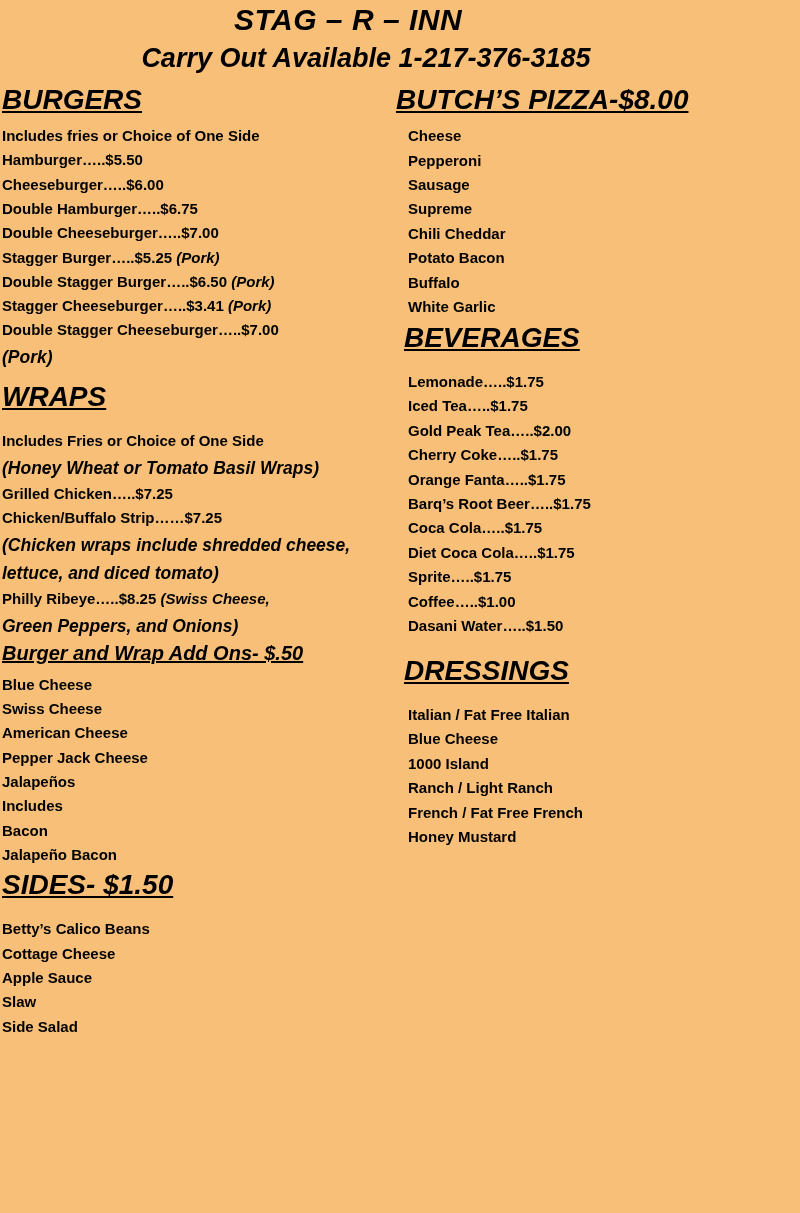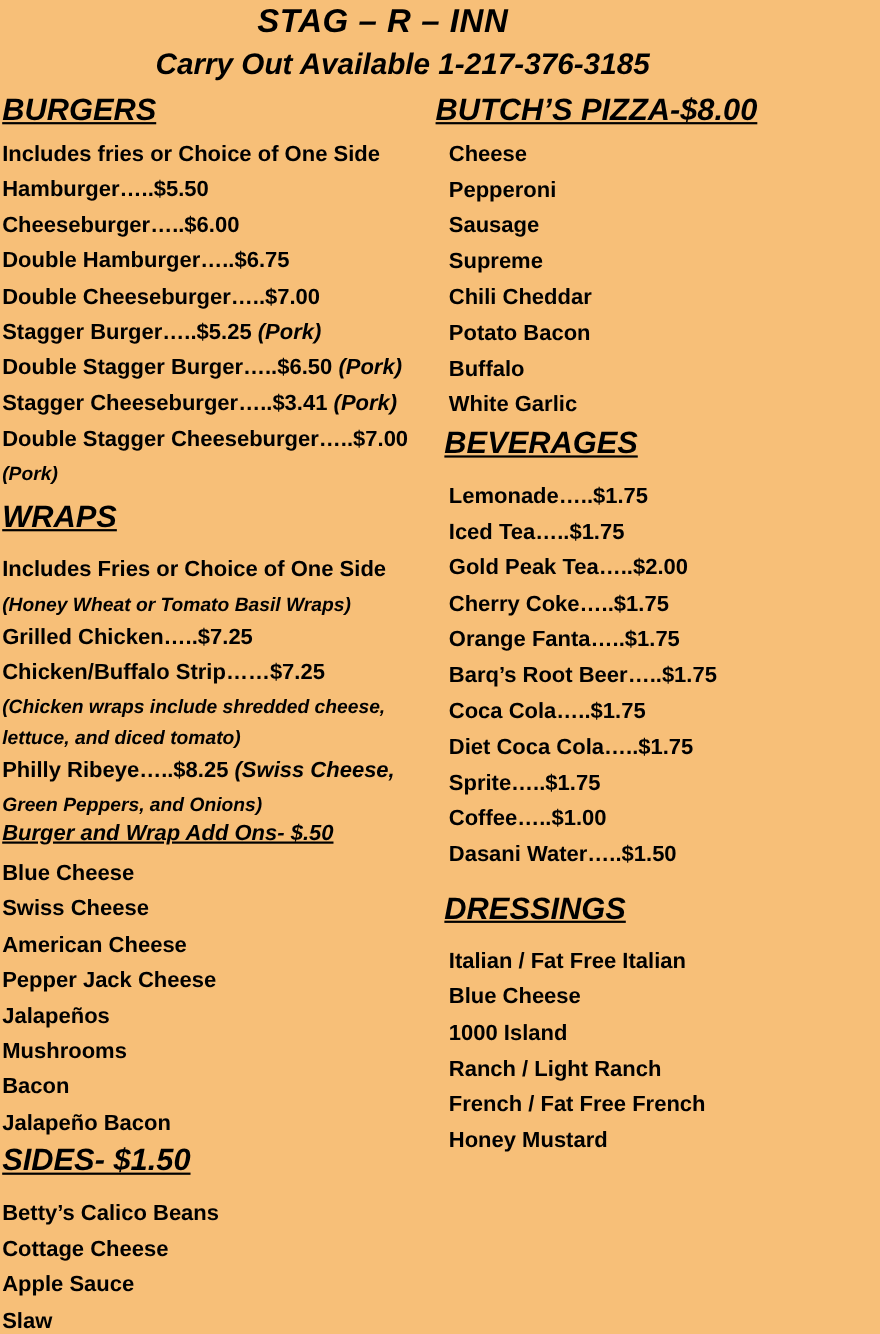--- a/index.html
+++ b/index.html
@@ -62,21 +62,21 @@
     font-style: italic;
     text-decoration: underline;
     line-height: 1.15;
     margin: 2px 0 8px 0;
     display: inline-block;
   }
   .section-head.small {
     font-size: 20px;
   }
   .item {
-    font-size: 20px;
+    font-size: 15px;
     font-weight: bold;
     line-height: 1.62;
     white-space: pre-wrap;
   }
   .item .note {
     font-weight: bold;
     font-style: italic;
   }
   .noteline {
     font-size: 17.5px;
@@ -133,21 +133,21 @@
         <div class="noteline">Green Peppers, and Onions)</div>
       </div>
 
       <div>
         <div class="section-head small">Burger and Wrap Add Ons- $.50</div>
         <div class="item">Blue Cheese</div>
         <div class="item">Swiss Cheese</div>
         <div class="item">American Cheese</div>
         <div class="item">Pepper Jack Cheese</div>
         <div class="item">Jalapeños</div>
-        <div class="item">Mushrooms</div>
+        <div class="item">Includes</div>
         <div class="item">Bacon</div>
         <div class="item">Jalapeño Bacon</div>
       </div>
 
       <div>
         <div class="section-head">SIDES- $1.50</div>
         <div class="gap-sm"></div>
         <div class="item">Betty’s Calico Beans</div>
         <div class="item">Cottage Cheese</div>
         <div class="item">Apple Sauce</div>

